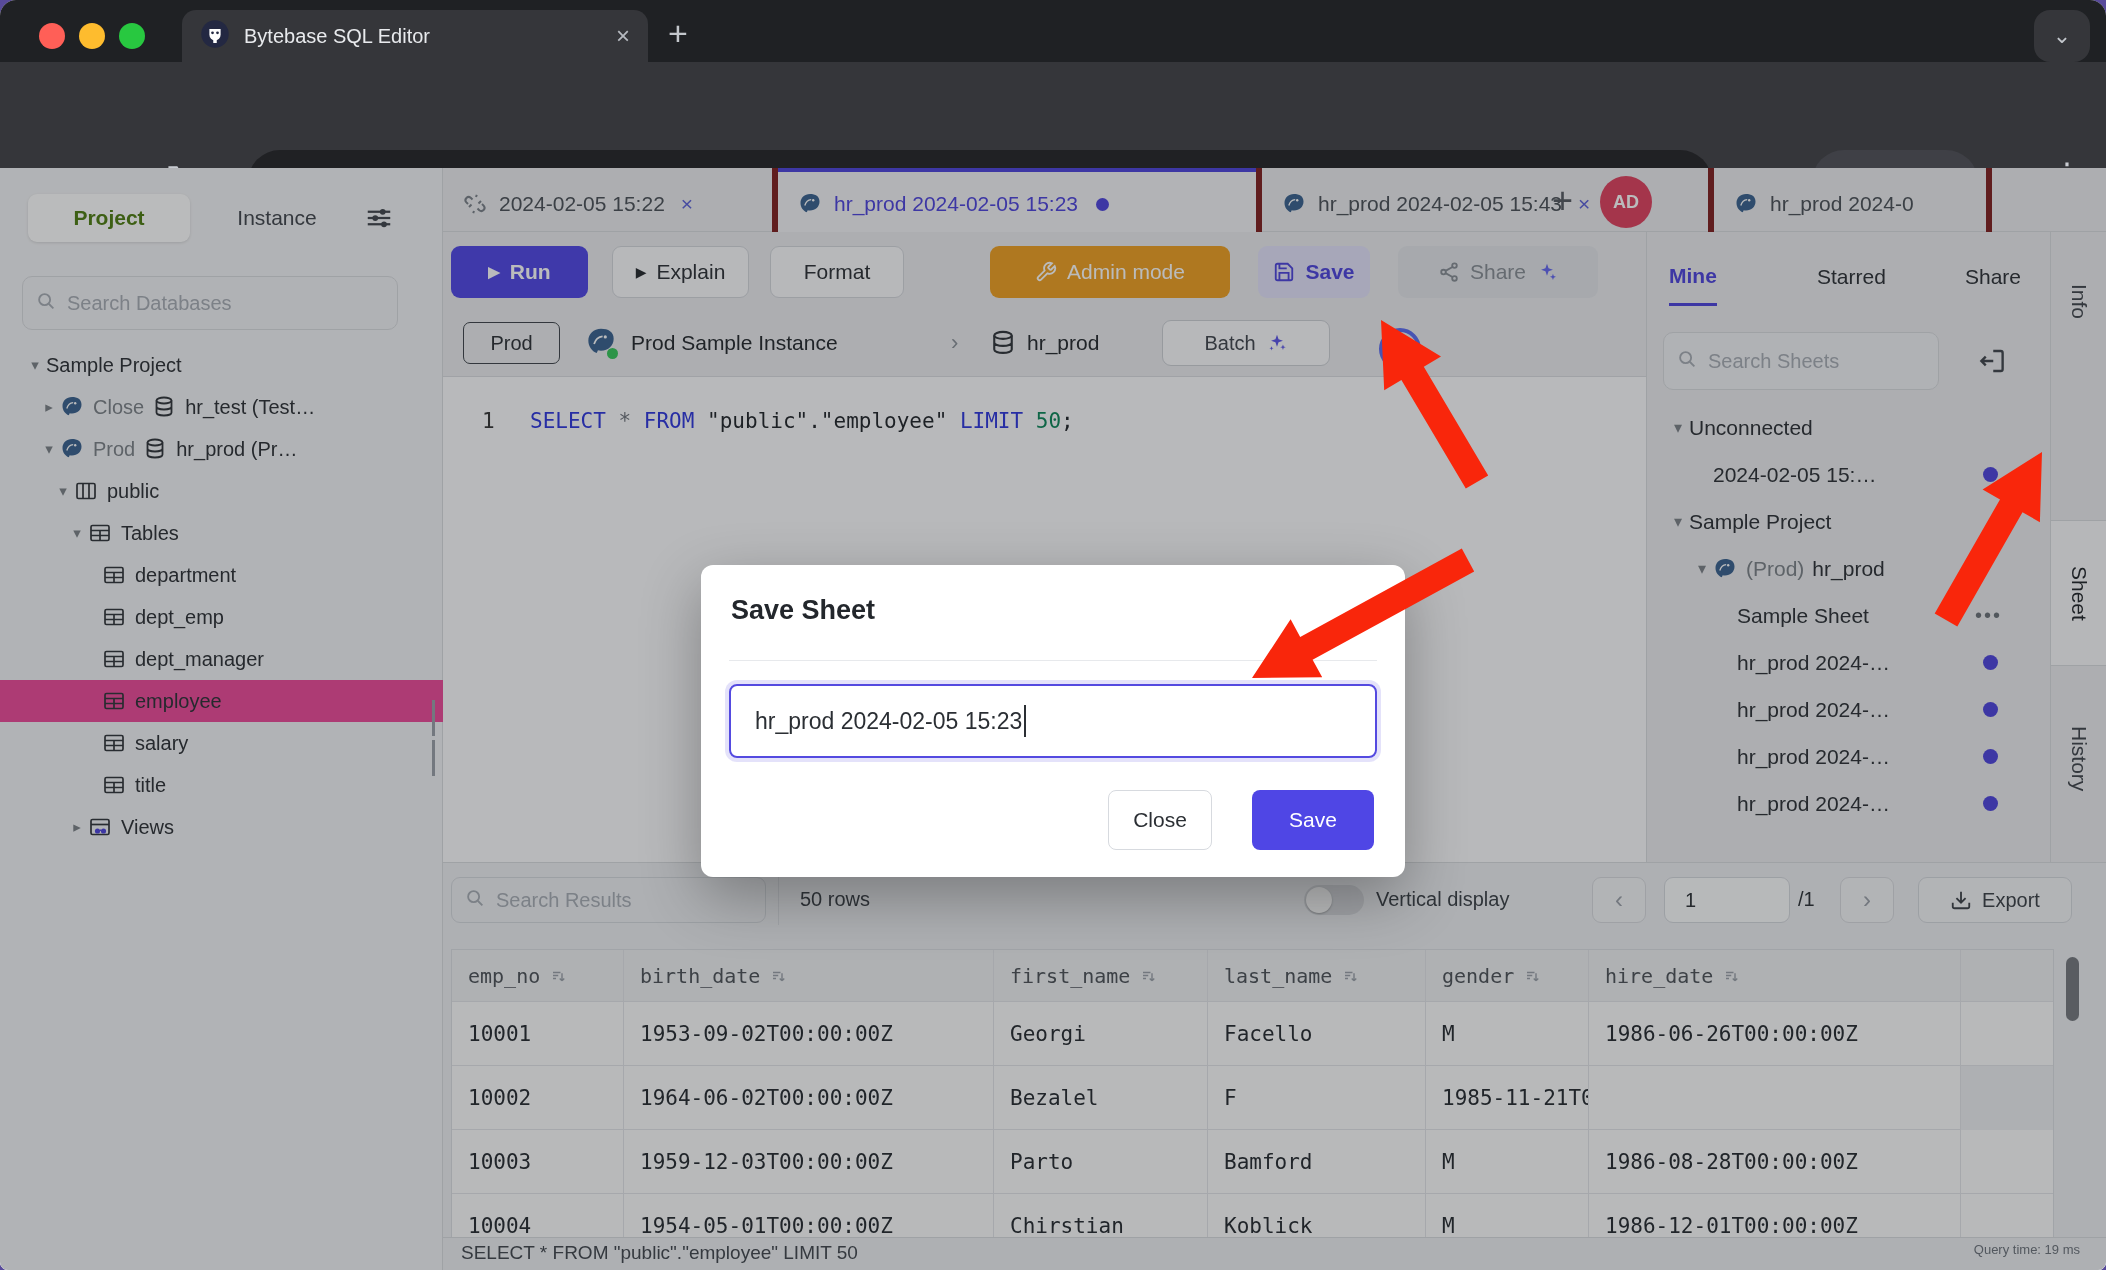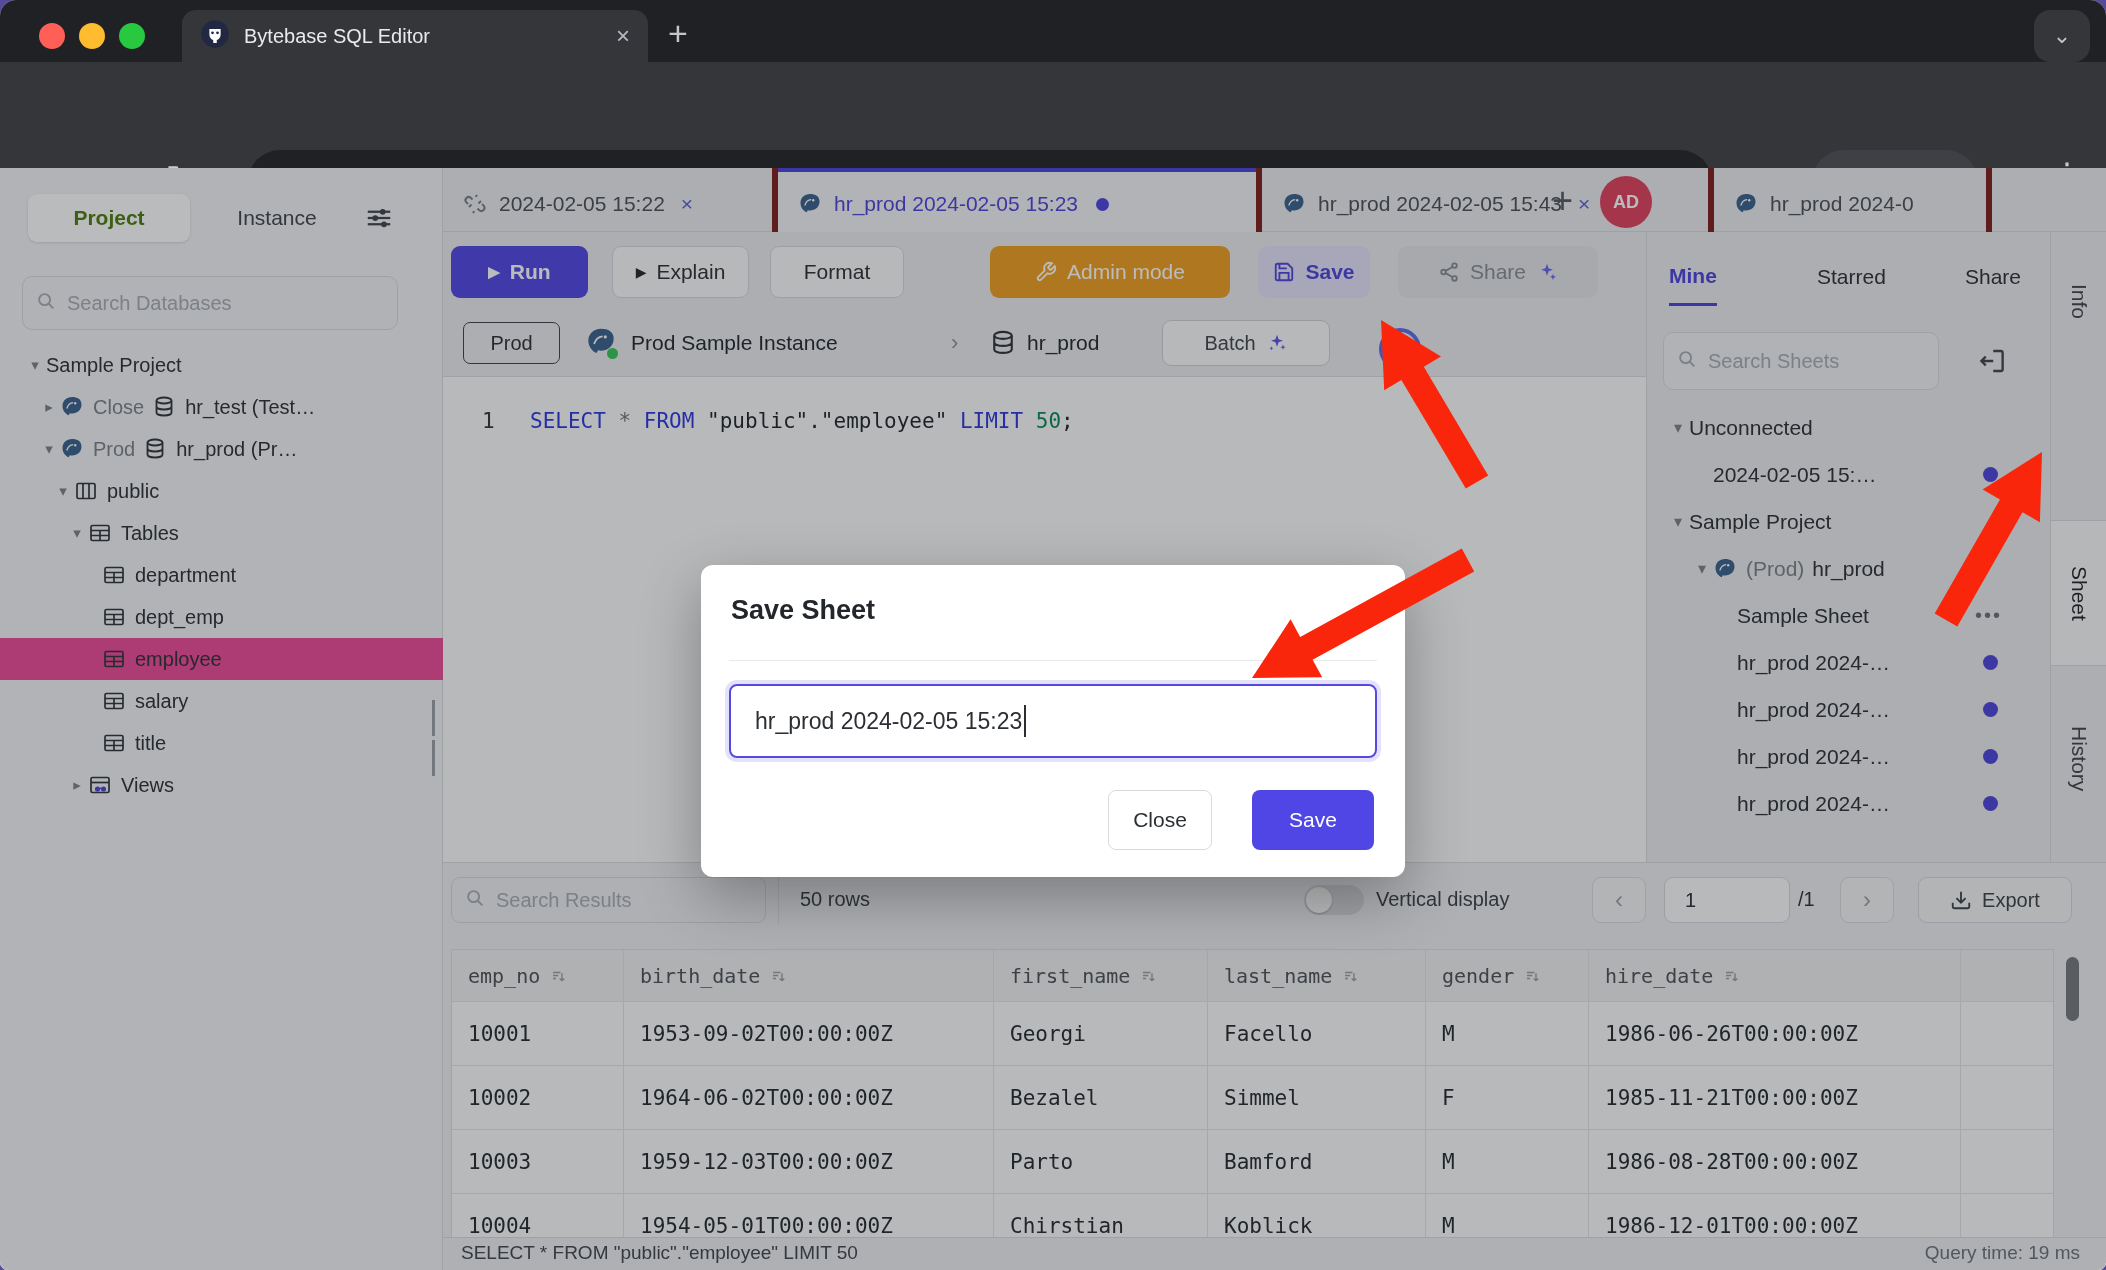--- a/index.html
+++ b/index.html
@@ -103,21 +103,21 @@
   .pgtotal { position:absolute; left:1355px; top:0; height:72px; display:flex; align-items:center; font-size:20px; color:#2b2f34; }
   .export { position:absolute; left:1475px; top:14px; width:154px; height:46px; border:1px solid #d5d8dd; background:#f4f5f7; border-radius:9px; display:flex; align-items:center; justify-content:center; gap:10px; font-size:20px; color:#3a3f45; }
 
   .grid { position:absolute; left:8px; top:86px; width:1603px; height:288px; overflow:hidden; border:1px solid #dcdee2; border-bottom:none; font-family:"DejaVu Sans Mono", monospace; }
   .grow { display:grid; grid-template-columns:172px 370px 214px 218px 163px 372px 93px; }
   .gcell { height:64px; border-right:1px solid #e2e4e8; border-bottom:1px solid #e2e4e8; background:#fcfcfd; display:flex; align-items:center; padding-left:16px; font-size:21px; color:#24292e; white-space:nowrap; overflow:hidden; }
   .ghead .gcell { height:52px; background:#eff1f3; color:#4c5157; font-size:20px; gap:10px; }
   .sbar { position:absolute; left:1623px; top:94px; width:13px; height:64px; border-radius:7px; background:#74777d; }
   .statusbar { position:absolute; left:0; top:374px; width:100%; height:34px; background:#eef0f3; border-top:1px solid #d9dbdf; }
   .stq { position:absolute; left:18px; top:4px; font-size:19px; color:#41464d; }
-  .stt { position:absolute; right:26px; top:4px; font-size:19px; color:#6c727a; }
+  .stt { position:absolute; right:26px; top:4px; font-size:13px; color:#6c727a; }
 
   
   .dim { position:absolute; left:0; top:168px; width:2106px; height:1102px; background:rgba(28,30,34,0.30); z-index:40; }
   .modal { position:absolute; left:701px; top:565px; width:704px; height:312px; background:#fff; border-radius:12px; box-shadow:0 20px 60px rgba(0,0,0,.3); z-index:50; }
   .mtitle { position:absolute; left:30px; top:30px; font-size:27px; font-weight:600; color:#23272c; }
   .mx { position:absolute; right:34px; top:32px; font-size:28px; color:#6f757c; }
   .mdiv { position:absolute; left:28px; top:95px; width:648px; height:1px; background:#e7e9ec; }
   .minput { position:absolute; left:28px; top:119px; width:648px; height:74px; border:2px solid #544ae0; border-radius:8px; box-shadow:0 0 0 4px rgba(84,74,224,0.16); display:flex; align-items:center; padding-left:24px; font-size:23px; color:#2b2f34; }
   .caret { display:inline-block; width:2px; height:32px; background:#2b2f34; margin-left:2px; }
   .mclose { position:absolute; left:407px; top:225px; width:104px; height:60px; background:#fff; border:1.5px solid #d7dadf; border-radius:8px; display:flex; align-items:center; justify-content:center; font-size:21px; color:#2b2f34; }
@@ -270,20 +270,28 @@
               </svg></span>
             <span>department</span>
           </div>
           <div class="trow" style="padding-left: 80px;">
             <span class="tarrow"></span>
             <span class="tico"><svg viewBox="0 0 24 24" style="width:100%;height:100%" fill="none" stroke="#2f3338" stroke-width="1.7">
                 <rect x="3" y="4.5" width="18" height="15" rx="1.5"></rect>
                 <path d="M3 9.5h18M3 14.5h18M12 9.5v10"></path>
               </svg></span>
             <span>dept_emp</span>
+          </div>
+          <div class="trow" style="padding-left: 80px;">
+            <span class="tarrow"></span>
+            <span class="tico"><svg viewBox="0 0 24 24" style="width:100%;height:100%" fill="none" stroke="#2f3338" stroke-width="1.7">
+                <rect x="3" y="4.5" width="18" height="15" rx="1.5"></rect>
+                <path d="M3 9.5h18M3 14.5h18M12 9.5v10"></path>
+              </svg></span>
+            <span>dept_manager</span>
           </div>
           <div class="trow sel" style="padding-left: 80px;">
             <span class="tarrow"></span>
             <span class="tico"><svg viewBox="0 0 24 24" style="width:100%;height:100%" fill="none" stroke="#2f3338" stroke-width="1.7">
                 <rect x="3" y="4.5" width="18" height="15" rx="1.5"></rect>
                 <path d="M3 9.5h18M3 14.5h18M12 9.5v10"></path>
               </svg></span>
             <span>employee</span>
           </div>
           <div class="trow" style="padding-left: 80px;">
@@ -602,21 +610,20 @@
             <div class="gcell">Georgi</div>
             <div class="gcell">Facello</div>
             <div class="gcell">M</div>
             <div class="gcell">1986-06-26T00:00:00Z</div>
             <div class="gcell"></div>
           </div>
           <div class="grow">
             <div class="gcell">10002</div>
             <div class="gcell">1964-06-02T00:00:00Z</div>
             <div class="gcell">Bezalel</div>
-            <div class="gcell">Simmel</div>
             <div class="gcell">F</div>
             <div class="gcell">1985-11-21T00:00:00Z</div>
             <div class="gcell"></div>
           </div>
           <div class="grow">
             <div class="gcell">10003</div>
             <div class="gcell">1959-12-03T00:00:00Z</div>
             <div class="gcell">Parto</div>
             <div class="gcell">Bamford</div>
             <div class="gcell">M</div>

